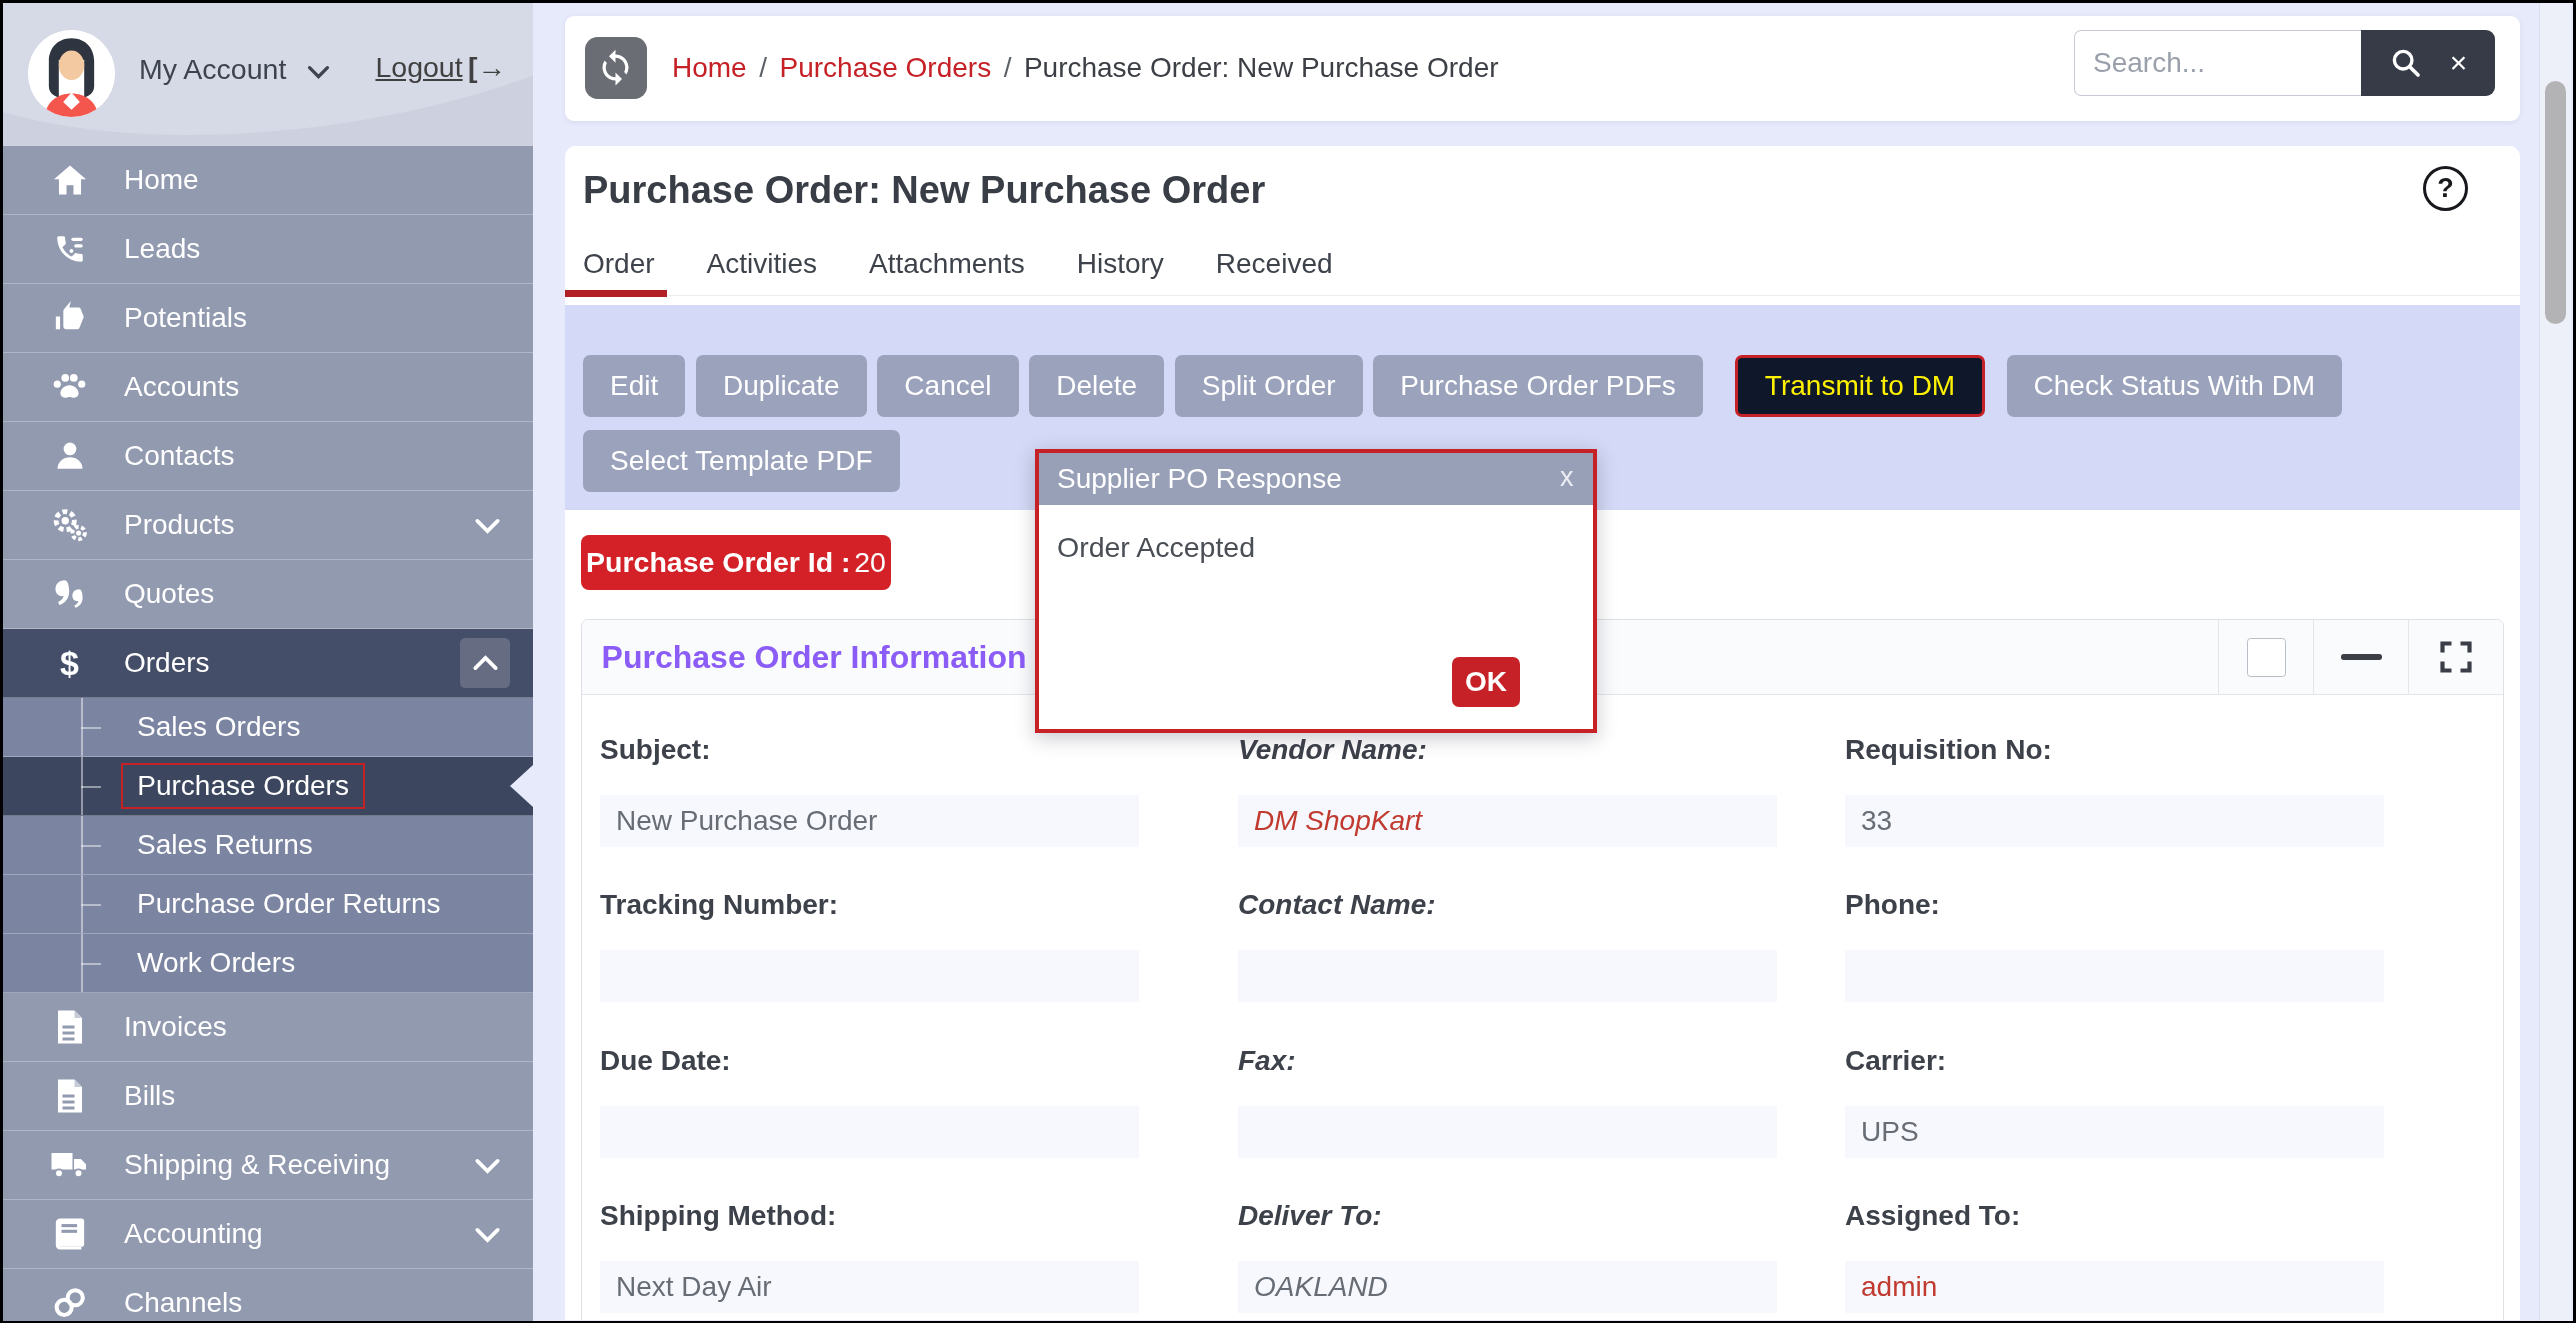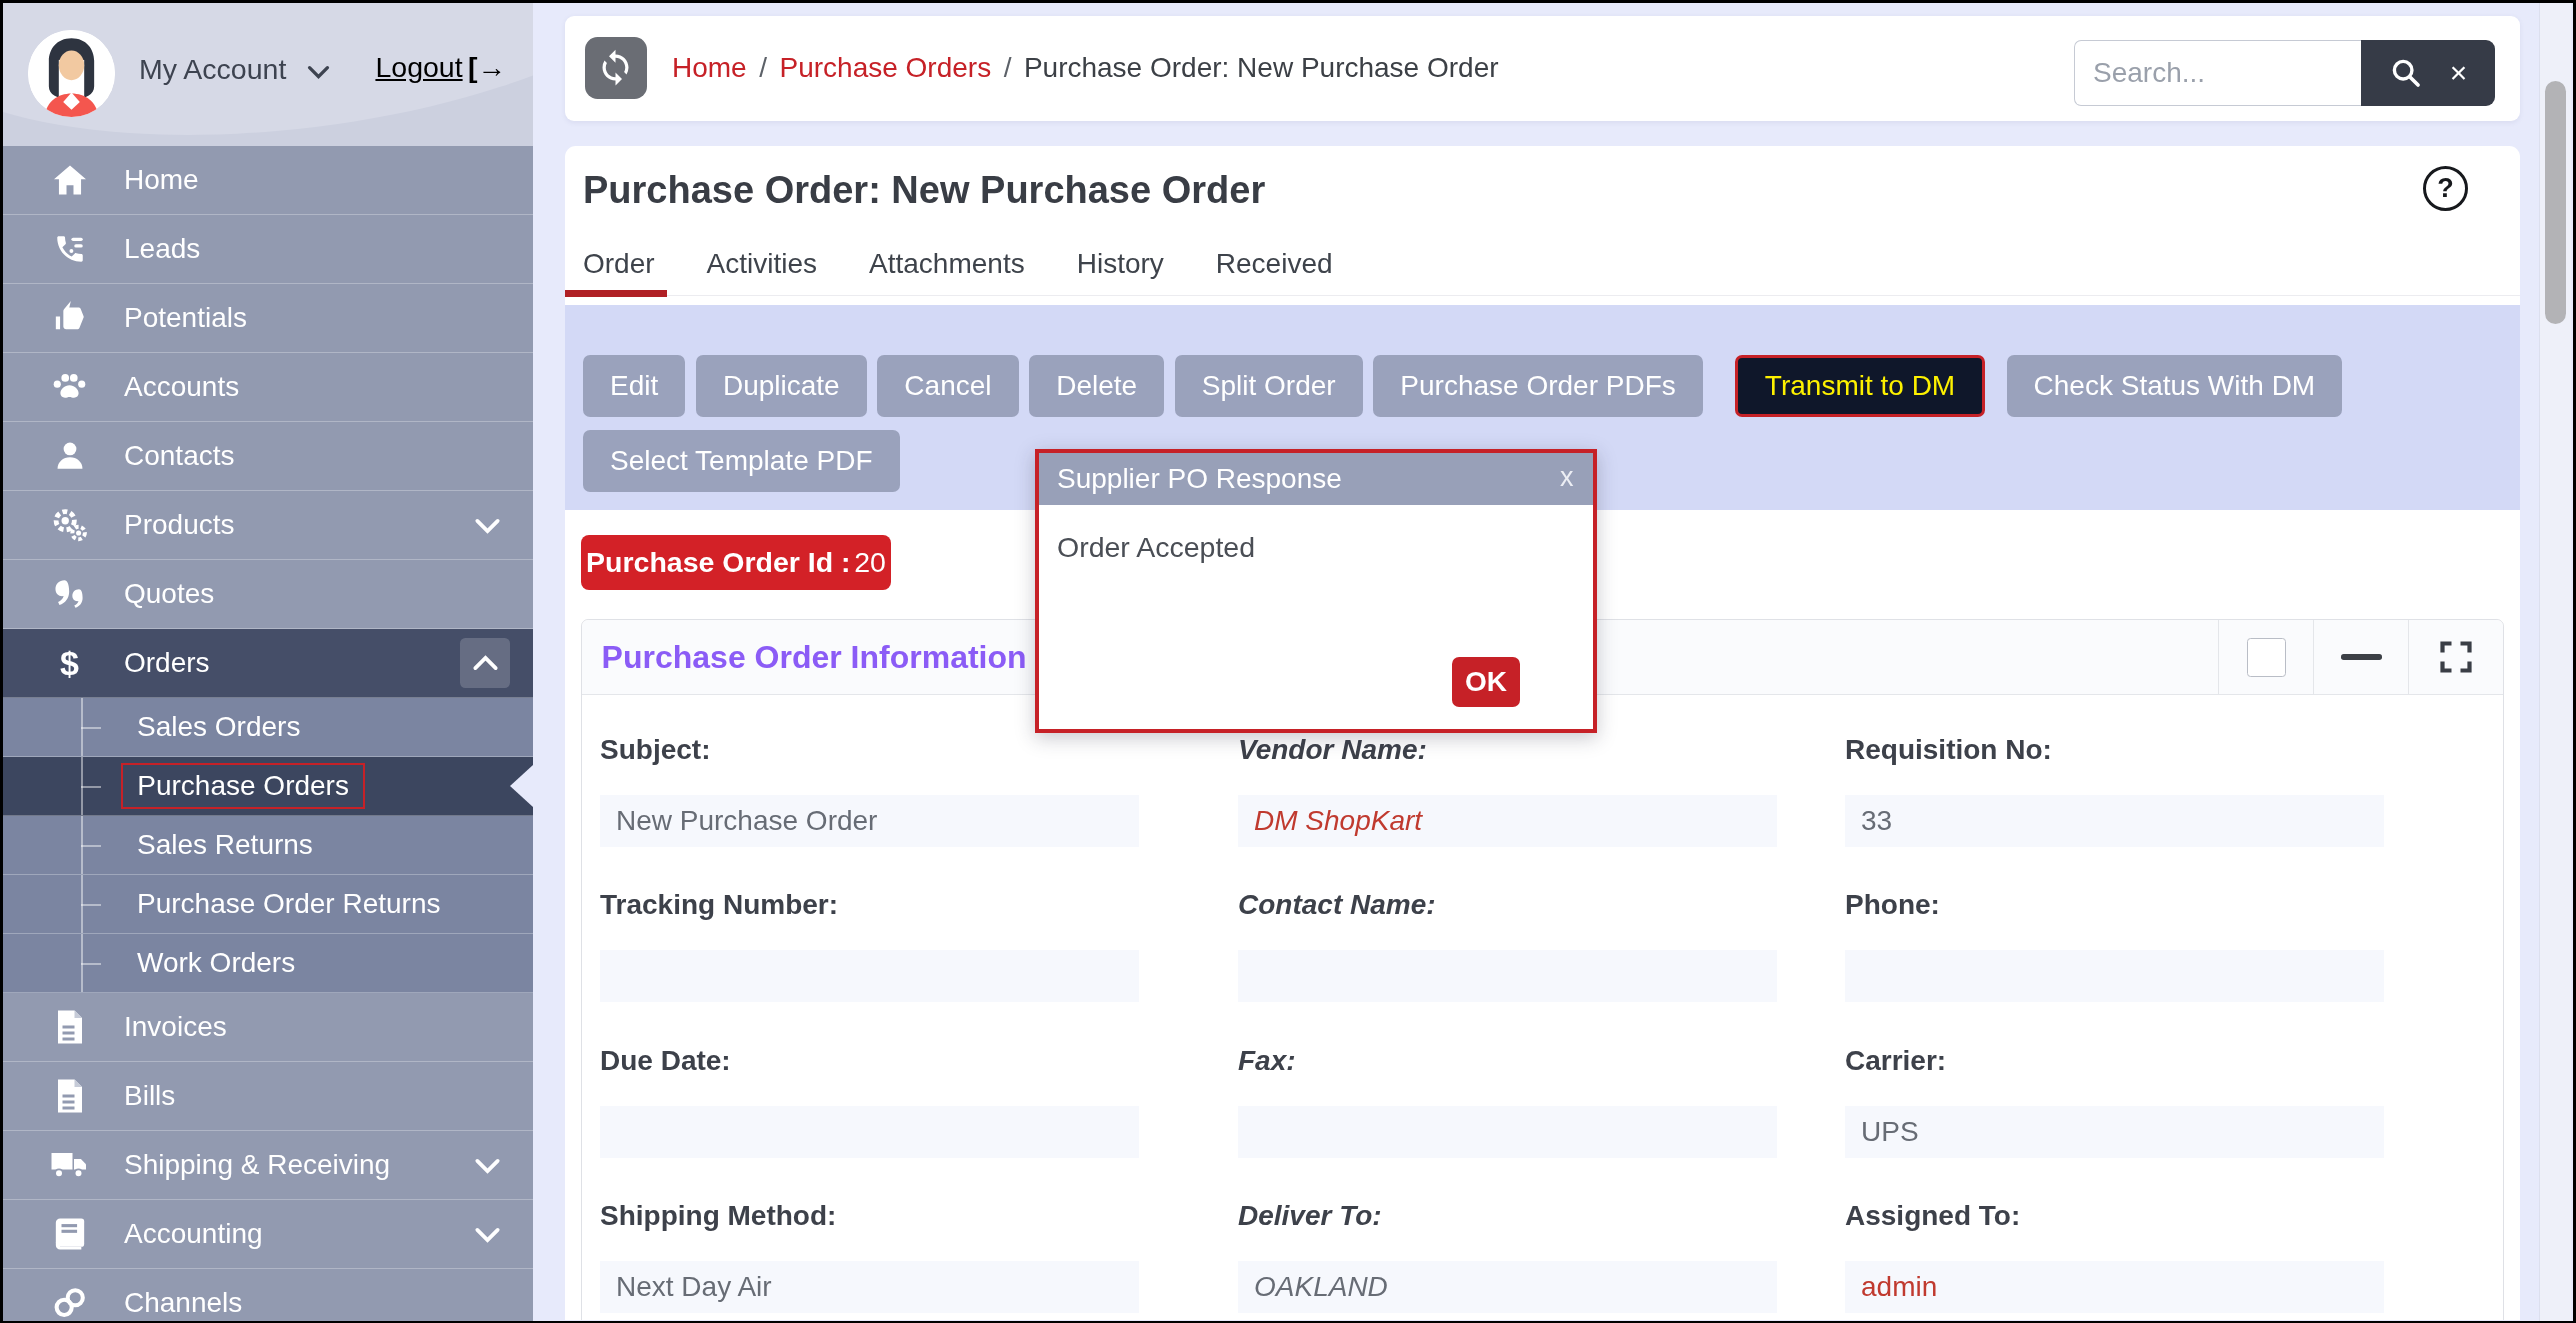--- a/index.html
+++ b/index.html
@@ -8,21 +8,21 @@
   .screen { position:relative; width:2576px; height:1324px; border:3.6px solid #000; overflow:hidden; background:#e7eafb; }
 
   
   .sidebar { position:absolute; left:0; top:0; bottom:0; width:530px; background:#929ab0; overflow:hidden; }
   .sidebar-header { position:relative; height:143px; background:#ccd0df; overflow:hidden; }
   .sidebar-header::before { content:""; position:absolute; left:-107px; top:-169px; width:803px; height:294px;
     background:#d6d9e6; border-radius:50%; transform:rotate(-7deg); }
   .avatar { position:absolute; left:25px; top:27px; width:87px; height:87px; border-radius:50%; background:#fff; overflow:hidden; z-index:2; }
   .account-label { position:absolute; left:136px; top:50px; color:#3d4350; font-size:28.5px; z-index:2; }
   .account-caret { display:inline-block; margin-left:12.5px; }
-  .logout { position:absolute; right:27px; top:48px; color:#000000; font-size:28.5px; text-decoration:underline; z-index:2; }
+  .logout { position:absolute; right:27px; top:48px; color:#404040; font-size:28.5px; text-decoration:underline; z-index:2; }
   .logout .lg-icon { text-decoration:none; display:inline-block; margin-left:5.4px; font-weight:bold; }
 
   .nav { position:absolute; top:143px; left:0; right:0; bottom:0; }
   .nav-item { position:relative; height:69px; display:flex; align-items:center; color:#fff;
     border-bottom:0.9px solid rgba(255,255,255,.28); cursor:pointer; }
   .nav-item .ni-icon { width:41px; margin-left:46px; display:flex; justify-content:center; align-items:center; }
   .nav-item .ni-label { margin-left:34px; font-size:28px; }
   .nav-item .ni-caret { position:absolute; right:32px; top:50%; transform:translateY(-50%); }
   .nav-item.orders { background:#454e68; }
   .nav-item.orders .dollar { font-size:34px; font-weight:bold; }
@@ -43,21 +43,21 @@
   .content { position:absolute; left:530px; top:0; right:0; bottom:0; }
 
   .topbar { position:absolute; left:32px; top:12.5px; width:1955px; height:105px; background:#fff; border-radius:9px;
     box-shadow:0 1.8px 5.4px rgba(60,70,120,.08); }
   .refresh-btn { position:absolute; left:19.6px; top:21.4px; width:62px; height:62px; background:#6a6d74; border-radius:12.5px;
     display:flex; align-items:center; justify-content:center; cursor:pointer; }
   .breadcrumb { position:absolute; left:107px; top:0; height:105px; display:flex; align-items:center; gap:12.5px; font-size:28px; }
   .crumb-link { color:#c62127; cursor:pointer; }
   .crumb-sep { color:#5c6168; }
   .crumb-current { color:#3c4046; }
-  .search-group { position:absolute; right:25px; top:24px; display:flex; }
+  .search-group { position:absolute; right:25px; top:14px; display:flex; }
   .search-input { width:287px; height:66px; border:1.8px solid #c6cad4; border-right:none; border-radius:7.1px 0 0 7.1px;
     font-size:28px; padding-left:18px; color:#3c4046; outline:none; font-family:inherit; }
   .search-input::placeholder { color:#9aa0ab; }
   .search-btn { width:134px; height:66px; background:#363b47; border-radius:0 9px 9px 0; display:flex; align-items:center;
     justify-content:center; gap:27px; cursor:pointer; }
   .search-clear { color:#fff; font-size:30px; line-height:1; cursor:pointer; }
 
   .main-card { position:absolute; left:32px; top:143px; width:1955px; height:1174px; background:#fff;
     border-radius:10.7px 10.7px 0 0; overflow:hidden; }
   .page-title { position:absolute; left:18px; top:23px; font-size:38px; font-weight:bold; color:#393d45; }

